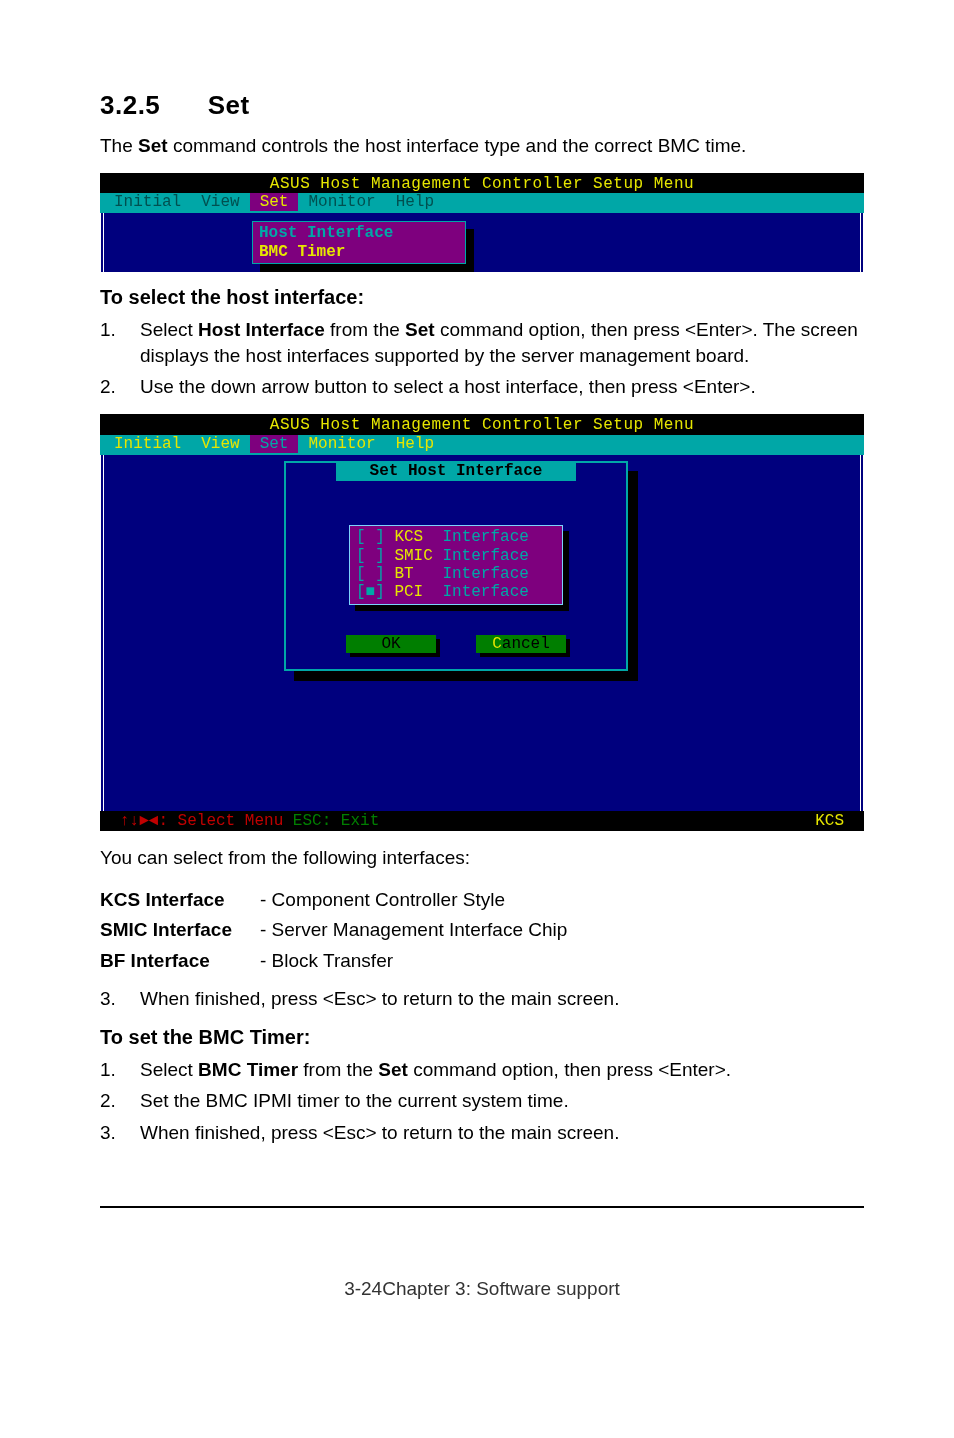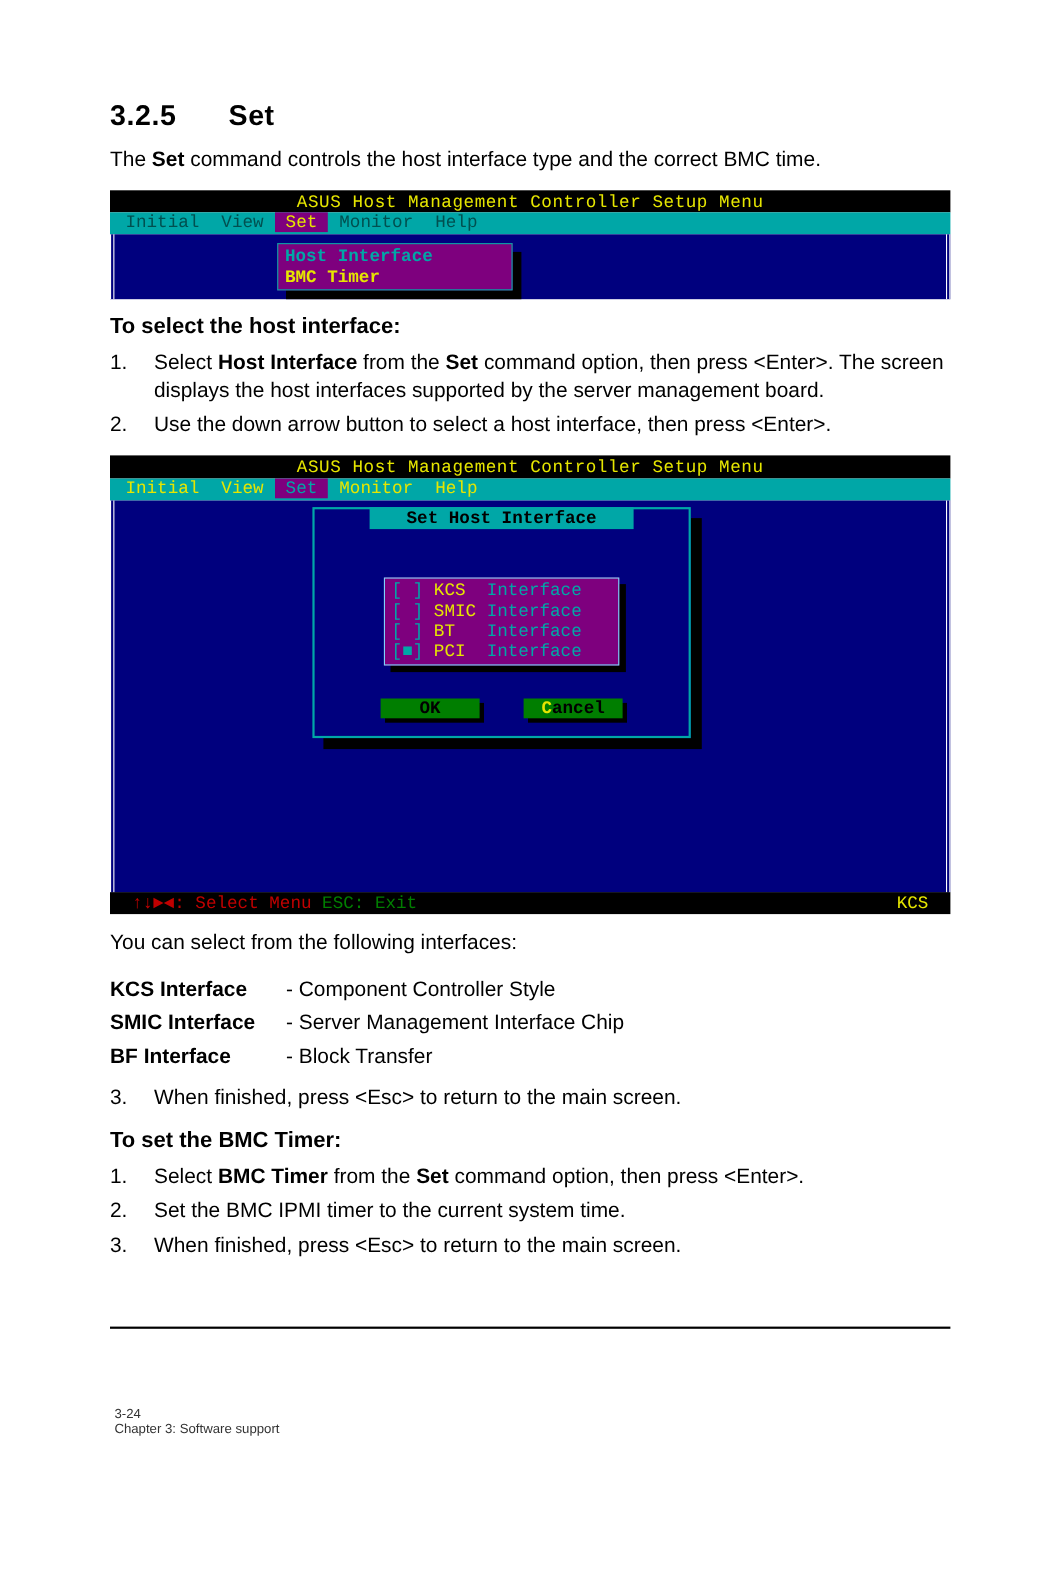--- a/index.html
+++ b/index.html
@@ -22,21 +22,21 @@
   p.intro { font-size: 19px; margin: 0 0 14px 0; line-height: 1.35; }
   .bold { font-weight: bold; }
   .subheading { font-size: 20px; font-weight: bold; margin: 14px 0 8px 0; }
   ol.steps { margin: 0 0 14px 0; padding: 0; list-style: none; }
   ol.steps li { display:flex; font-size:19px; line-height:1.35; margin-bottom:6px; }
   ol.steps li .num { width:40px; flex:none; }
   ol.steps li .txt { flex:1; }
   .iface-lines { font-size:19px; line-height:1.6; margin-bottom:10px; }
   .iface-lines .row { display:flex; }
   .iface-lines .row .lab { width:160px; font-weight:bold; }
-  .footer { display:flex; justify-content:flex-end; font-size:12px; color:#333; margin-top:70px; padding: 0 4px; flex-direction: column; }
+  .footer { display:flex; justify-content:center; font-size:19px; color:#333; margin-top:70px; padding: 0 4px; }
   .hr { height:2px; background:#000; margin:60px 0 6px 0; }
 
   
   .term {
     font-family: "Courier New", monospace;
     font-size: 16px;
     line-height: 1.15;
     margin-bottom: 14px;
     position: relative;
   }
@@ -96,21 +96,21 @@
     background:#7e007e;
     border:1px solid #7dd3fc;
     padding:2px 6px;
     box-shadow:6px 6px 0 #000;
   }
   .term.big .dialog .optbox .line { white-space:pre; }
   .term.big .dialog .optbox .line .yellow { color:#e6e600; }
   .term.big .dialog .optbox .line .cyan { color:#00a7a7; }
   .term.big .dialog .btns { display:flex; justify-content:center; gap:40px; }
   .term.big .dialog .btns .btn {
-    background:#007e00; color:#000; width:90px; text-align:center; font-weight:bold;
+    background:#007e00; color:#000; width:90px; text-align:center; font-weight:normal;
     box-shadow:4px 4px 0 #000;
   }
   .term.big .dialog .btns .btn span { color:#e6e600; }
   .term.big .statusbar {
     background:#000; display:flex; justify-content:space-between;
     padding:1px 20px; font-size:16px;
   }
   .term.big .statusbar .left { color:#c00000; }
   .term.big .statusbar .left .esc { color:#007e00; }
   .term.big .statusbar .right { color:#e6e600; }

